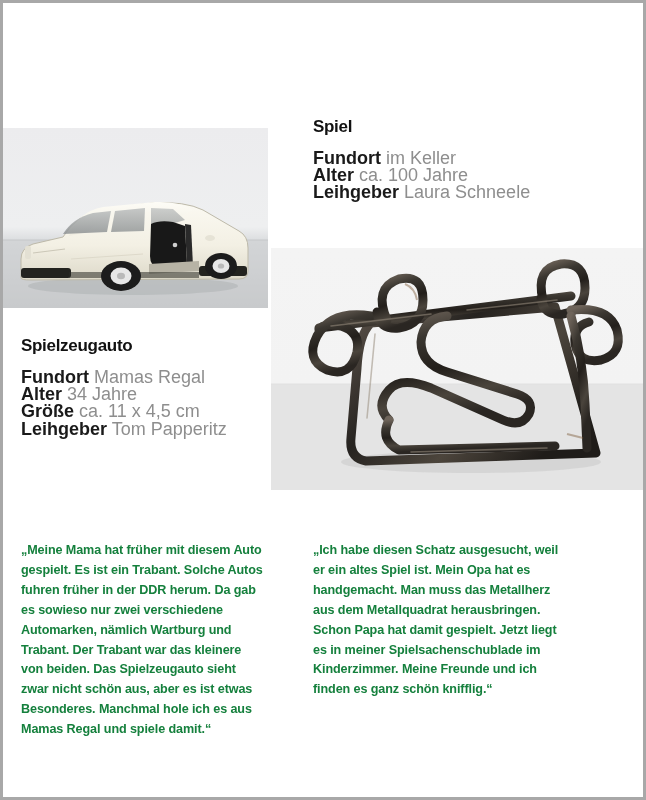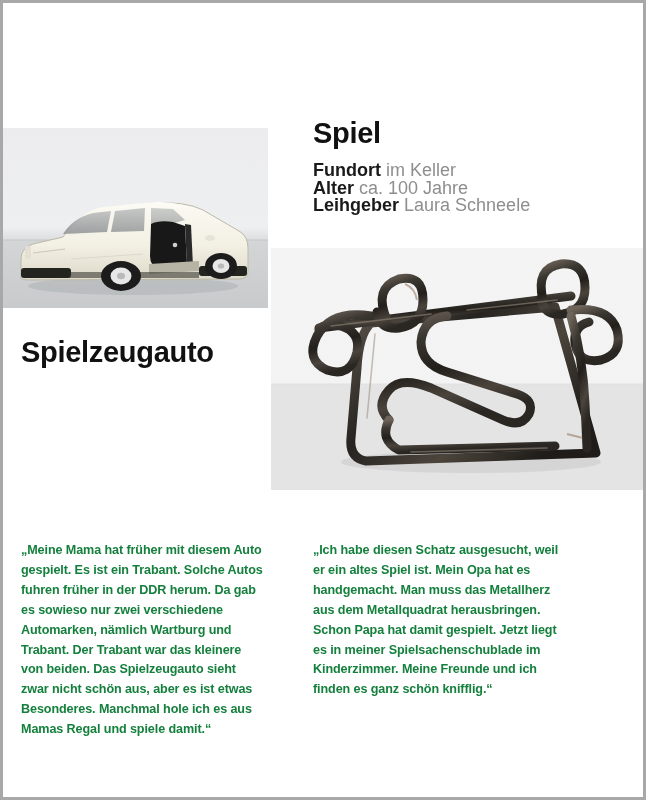--- a/index.html
+++ b/index.html
@@ -48,21 +48,21 @@
                 #eaeaea 58%, #e0e0e0 72%,
                 #dcdcdc 100%);
   }
 
   
   .col-left  { position: absolute; left: 18px;  width: 248px; }
   .col-right { position: absolute; left: 310px; width: 280px; }
 
   h1.item-title {
     margin: 0;
-    font-size: 29px;
+    font-size: 17px;
     font-weight: bold;
     letter-spacing: -0.3px;
     color: #111111;
     line-height: 1.05;
   }
 
   .meta-list {
     margin: 0;
     padding: 0;
     list-style: none;
@@ -169,20 +169,38 @@
 
       <rect x="22" y="118" width="6" height="13" rx="2" fill="#e3e0d3"></rect>
       <path d="M30 125 L62 121" stroke="#cbc7b8" stroke-width="1.2" fill="none"></path>
       <path d="M68 131 L140 126" stroke="#ddd9ca" stroke-width="1" fill="none"></path>
       <ellipse cx="207" cy="110" r="3" rx="5" ry="3" fill="#e6e3d6"></ellipse>
     </svg>
   </div>
 
   <div class="col-left" style="top:334px;">
     <h1 class="item-title">Spielzeugauto</h1>
+    <ul class="meta-list" style="margin-top:14px;">
+      <li class="meta-row">
+        <span class="meta-label">Fundort</span>
+        <span class="meta-value">Mamas Regal</span>
+      </li>
+      <li class="meta-row">
+        <span class="meta-label">Alter</span>
+        <span class="meta-value">34 Jahre</span>
+      </li>
+      <li class="meta-row">
+        <span class="meta-label">Größe</span>
+        <span class="meta-value">ca. 11 x 4,5 cm</span>
+      </li>
+      <li class="meta-row">
+        <span class="meta-label">Leihgeber</span>
+        <span class="meta-value">Tom Papperitz</span>
+      </li>
+    </ul>
   </div>
 
   <div class="col-right" style="top:115px;">
     <h1 class="item-title">Spiel</h1>
     <ul class="meta-list" style="margin-top:14px;">
       <li class="meta-row">
         <span class="meta-label">Fundort</span>
         <span class="meta-value">im Keller</span>
       </li>
       <li class="meta-row">

